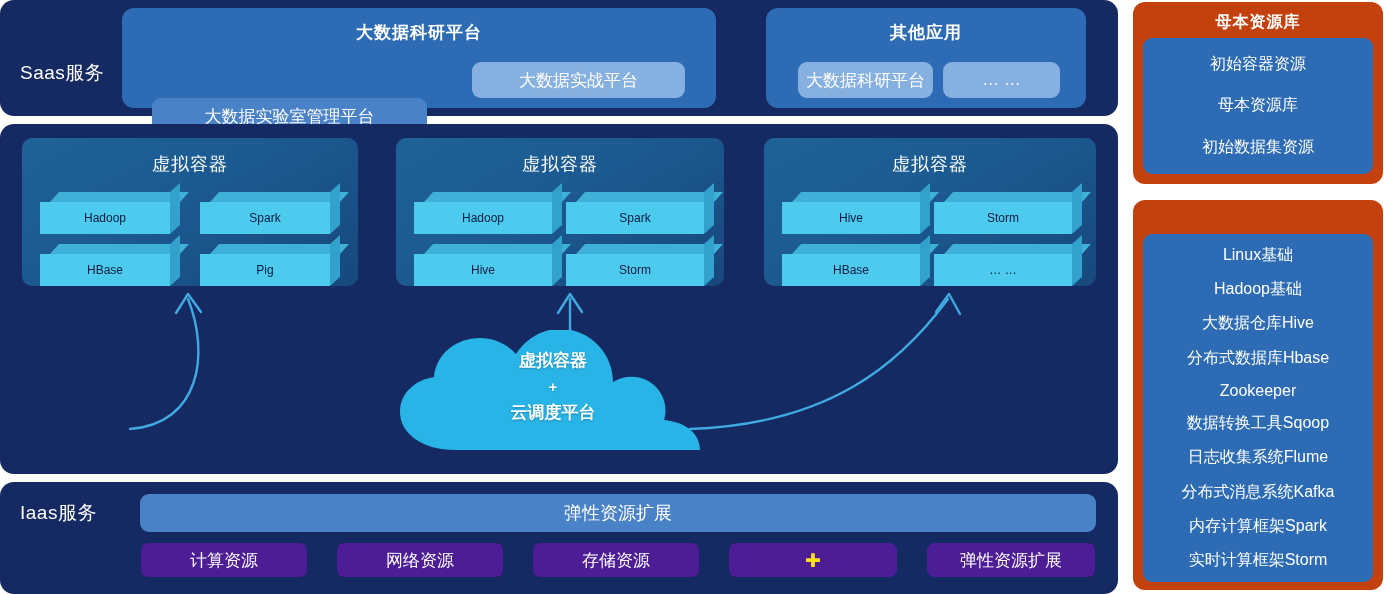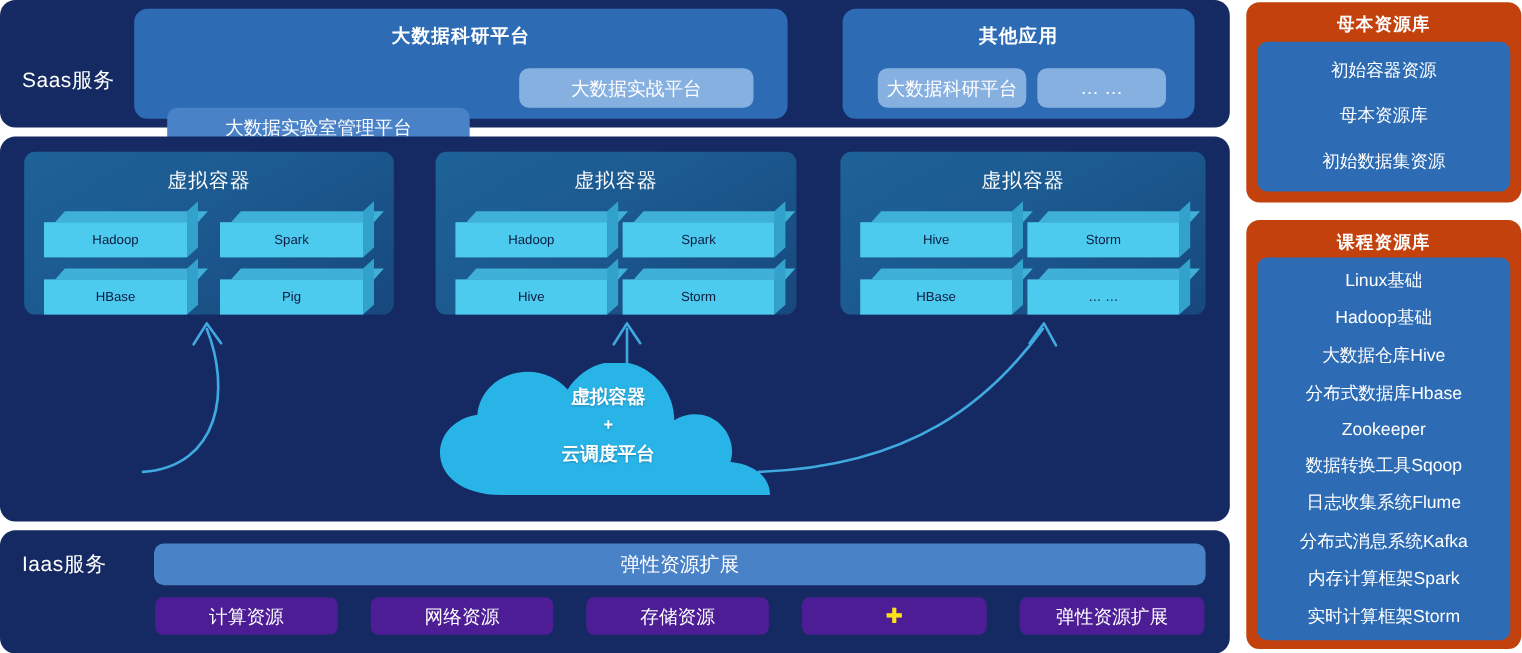--- a/index.html
+++ b/index.html
@@ -395,21 +395,20 @@
   <div class="side-panel" id="panel-master">
     <div class="side-title">母本资源库</div>
     <div class="side-body">
       <div class="side-item">初始容器资源</div>
       <div class="side-item">母本资源库</div>
       <div class="side-item">初始数据集资源</div>
     </div>
   </div>
 
   <div class="side-panel" id="panel-course">
-    <div class="side-title">课程资源库</div>
     <div class="side-body">
       <div class="side-item">Linux基础</div>
       <div class="side-item">Hadoop基础</div>
       <div class="side-item">大数据仓库Hive</div>
       <div class="side-item">分布式数据库Hbase</div>
       <div class="side-item">Zookeeper</div>
       <div class="side-item">数据转换工具Sqoop</div>
       <div class="side-item">日志收集系统Flume</div>
       <div class="side-item">分布式消息系统Kafka</div>
       <div class="side-item">内存计算框架Spark</div>

